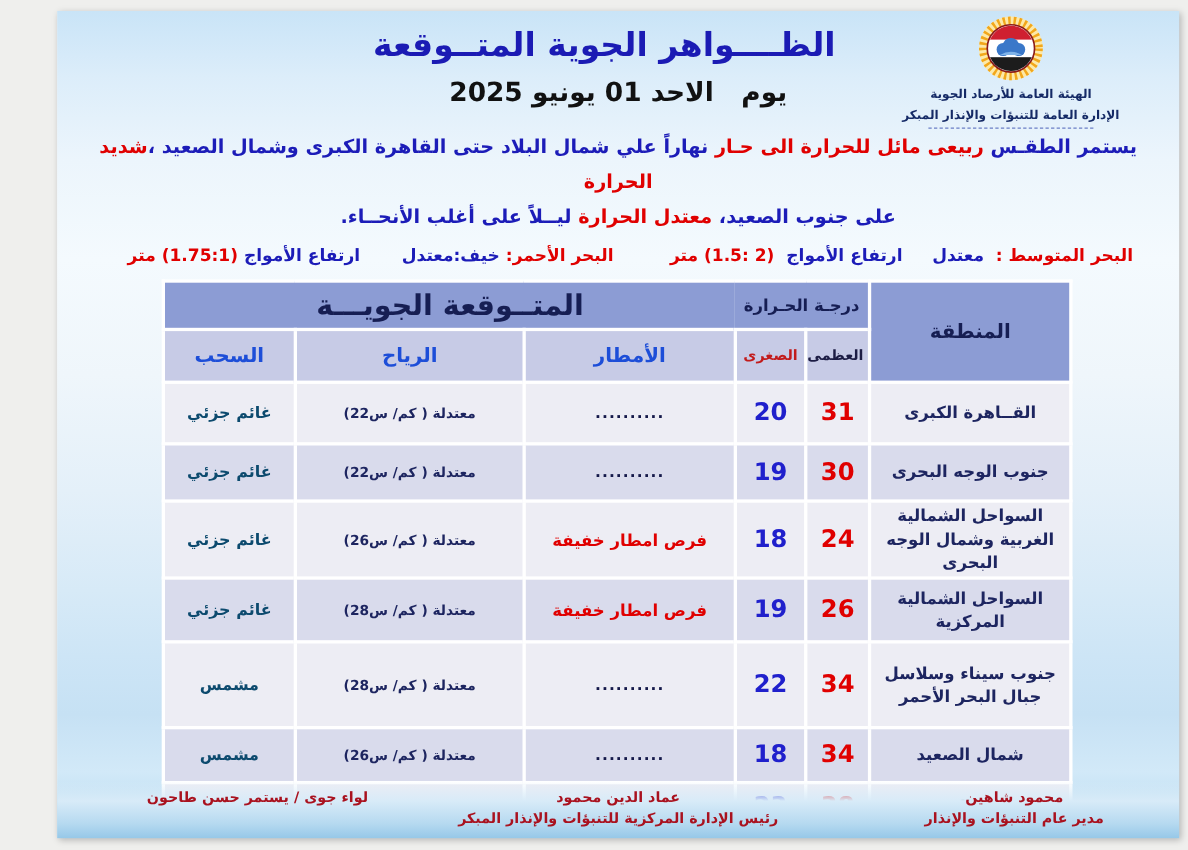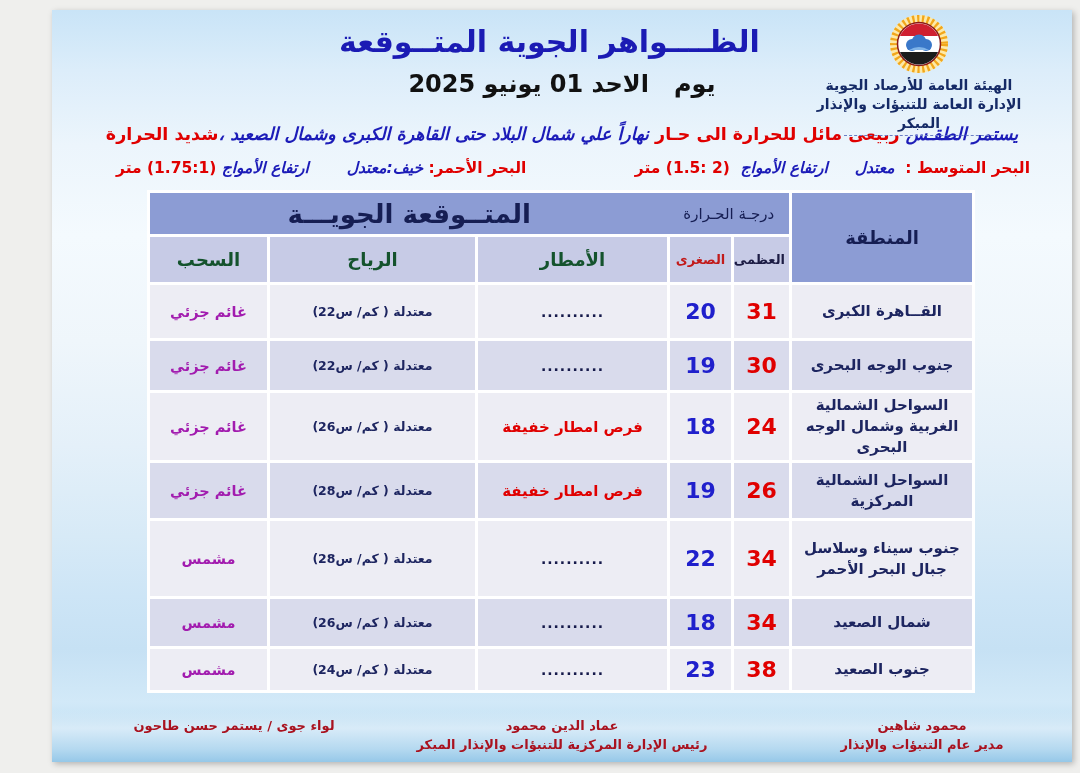--- a/index.html
+++ b/index.html
@@ -24,61 +24,61 @@
   }
   .dateline {
     position:absolute; top:60px; left:50%; transform:translateX(-50%);
     font-size:24px; font-weight:bold; color:#111; white-space:pre;
   }
   .org {
     position:absolute; top:4px; right:38px; width:230px; text-align:center;
   }
   .org .lg { display:block; margin:0 auto 2px; }
   .org .l1, .org .l2 {
-    display:block; font-size:14px; font-weight:bold; color:#152a66; line-height:19px;
+    display:block; font-size:11px; font-weight:bold; color:#152a66; line-height:19px;
   }
   .org .dash { display:block; width:150px; margin:2px auto 0; border-bottom:1.5px dashed #6b7fc6; }
   
   .forecast {
     margin-top:4px; padding:0 18px; text-align:center;
     font-size:17.5px; font-weight:bold; line-height:32px;
   }
-  .b { color:#1c1cb8;font-style:italic; } .r { color:#e00000; }
+  .b { color:#1c1cb8; } .r { color:#e00000; }
   
   .sea {
     display:flex; justify-content:space-between; align-items:flex-start;
     padding:7px 42px 0 64px; font-size:15.5px; font-weight:bold; line-height:22px;
   }
   .sea .grp { white-space:pre; }
   .sea .ltr { direction:ltr; unicode-bidi:isolate; display:inline-block; }
   
   .tblwrap { margin:11px 97px 0 95px; }
   table { border-collapse:collapse; table-layout:fixed; width:828px; }
   td, th { border:3px solid #ffffff; text-align:center; vertical-align:middle; padding:2px 4px; }
   th.hphen, th.htemp, th.hregion { background:#8c9cd4; color:#161e53; }
   th.hphen  { font-size:26px; font-weight:bold; letter-spacing:1px; border-right:0; }
-  th.htemp  { font-size:15px; font-weight:normal; border-left:0; }
+  th.htemp  { font-size:15px; font-weight:bold; border-left:0; }
   th.hregion{ font-size:18px; font-weight:bold; }
   th.sub { background:#c7cbe6; }
-  th.sub.big { color:#14532d; font-size:18px; font-weight:bold; }
+  th.sub.big { color:#1d4ed8; font-size:18px; font-weight:bold; }
   th.smax { color:#1c1c44; font-size:13px; font-weight:bold;margin-left:40px; }
   th.smin { color:#c21b1b; font-size:13px; font-weight:bold; }
   tr.h1 { height:44px; } tr.h2 { height:48px; }
   tbody tr:nth-child(odd)  td { background:#ededf4; }
   tbody tr:nth-child(even) td { background:#d9dbec; }
   tr.r1{height:56px;} tr.r2{height:52px;} tr.r3{height:58px;} tr.r4{height:58px;}
   tr.r5{height:78px;} tr.r6{height:50px;} tr.r7{height:44px;}
   td.region { color:#1d2560; font-size:15px; font-weight:bold; line-height:21px; padding:2px 8px; }
   td.tmax { color:#e00000; font-size:22px; font-weight:bold; }
   td.tmin { color:#2020cc; font-size:22px; font-weight:bold; }
   td.rain { color:#15194a; font-size:14px; font-weight:bold; letter-spacing:1px; }
   td.rain.red { color:#e00000; font-size:15px; letter-spacing:0; }
   td.wind { color:#1d2560; font-size:12.5px; font-weight:bold; }
   td.wind .ltr { direction:ltr; unicode-bidi:isolate; display:inline-block; }
-  td.clouds { color:#a21caf; font-size:14.5px; font-weight:bold; }
+  td.clouds { color:#0c4a6e; font-size:14.5px; font-weight:bold; }
   
   .footer {
     position:absolute; bottom:0; left:0; width:100%; height:52px;
     background:linear-gradient(180deg, rgba(255,255,255,0) 0%, #d8ebf8 35%, #b5d9f0 75%, #96c8e8 100%);
   }
   .footer .col { position:absolute; top:6px; text-align:center;
     color:#a9121f; font-weight:bold; font-size:13px; line-height:19px; }
   .footer .c-right  { right:30px;  width:240px; }
   .footer .c-center { left:50%; transform:translateX(-50%); width:330px; }
   .footer .c-left   { left:42px; width:280px; }
@@ -113,20 +113,21 @@
         </g>
       </svg>
       <span class="l1">الهيئة العامة للأرصاد الجوية</span>
       <span class="l2">الإدارة العامة للتنبؤات والإنذار المبكر</span>
       <span class="dash"></span>
     </div>
   </div>
 
   <div class="forecast">
     <div><span class="b">يستمر الطقـس </span><span class="r">ربيعى مائل للحرارة الى حـار </span><span class="b">نهاراً علي شمال البلاد حتى القاهرة الكبرى وشمال الصعيد ،</span><span class="r">شديد الحرارة</span></div>
+    <div><span class="b">على جنوب الصعيد، </span><span class="r">معتدل الحرارة </span><span class="b">ليــلاً على أغلب الأنحــاء.</span></div>
   </div>
 
   <div class="sea">
     <div class="grp"><span class="r">البحر المتوسط :  </span><span class="b">معتدل     </span><span class="b">ارتفاع الأمواج  </span><span class="r ltr">(1.5: 2)</span><span class="r"> متر</span></div>
     <div class="grp"><span class="r">البحر الأحمر: </span><span class="b">خيف:معتدل       </span><span class="b">ارتفاع الأمواج </span><span class="r ltr">(1.75:1)</span><span class="r"> متر</span></div>
   </div>
 
   <div class="tblwrap">
     <table>
       <colgroup>

